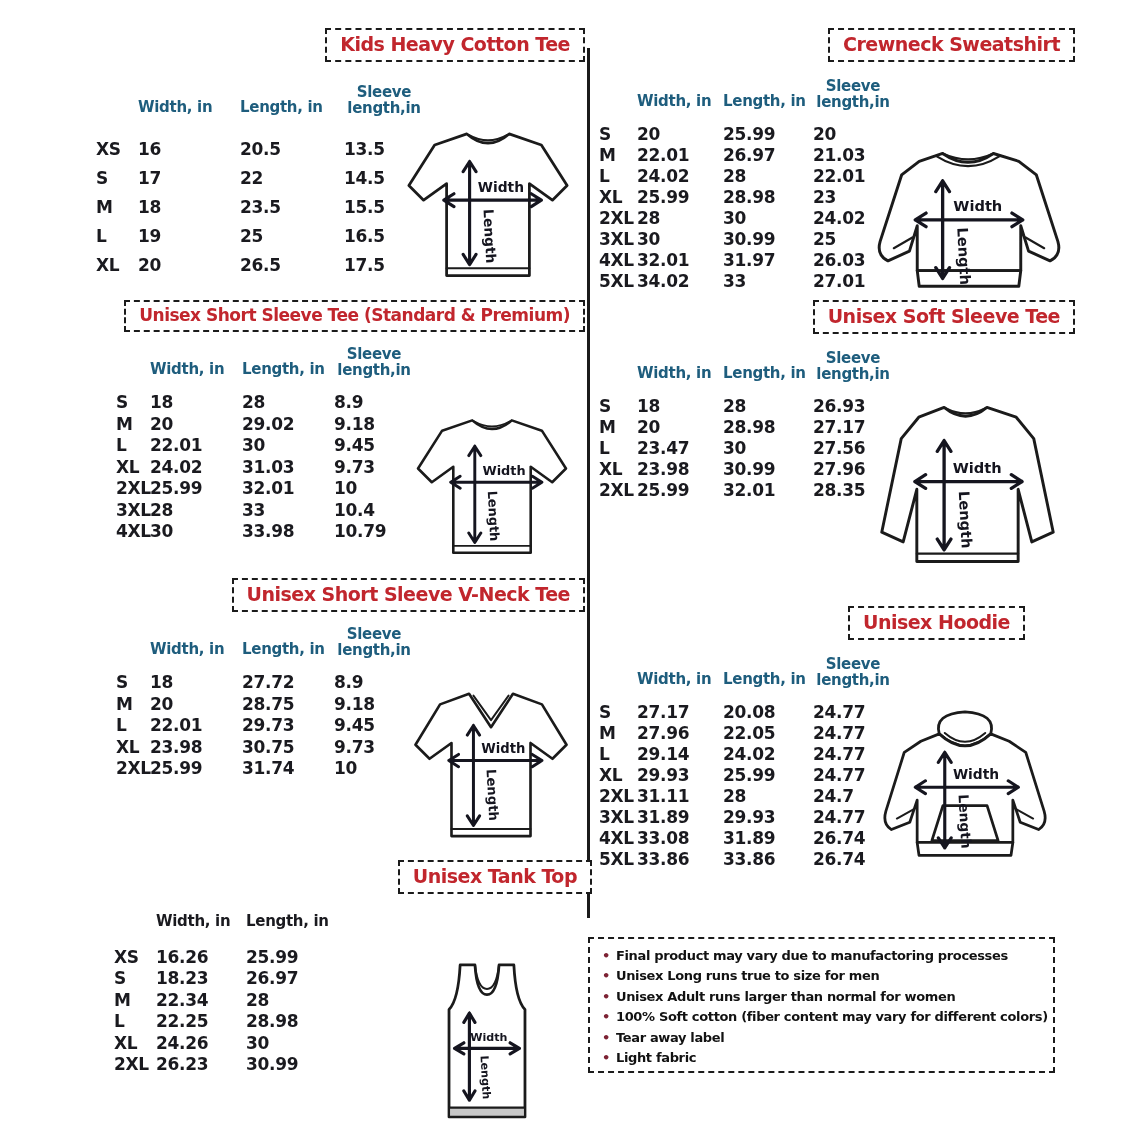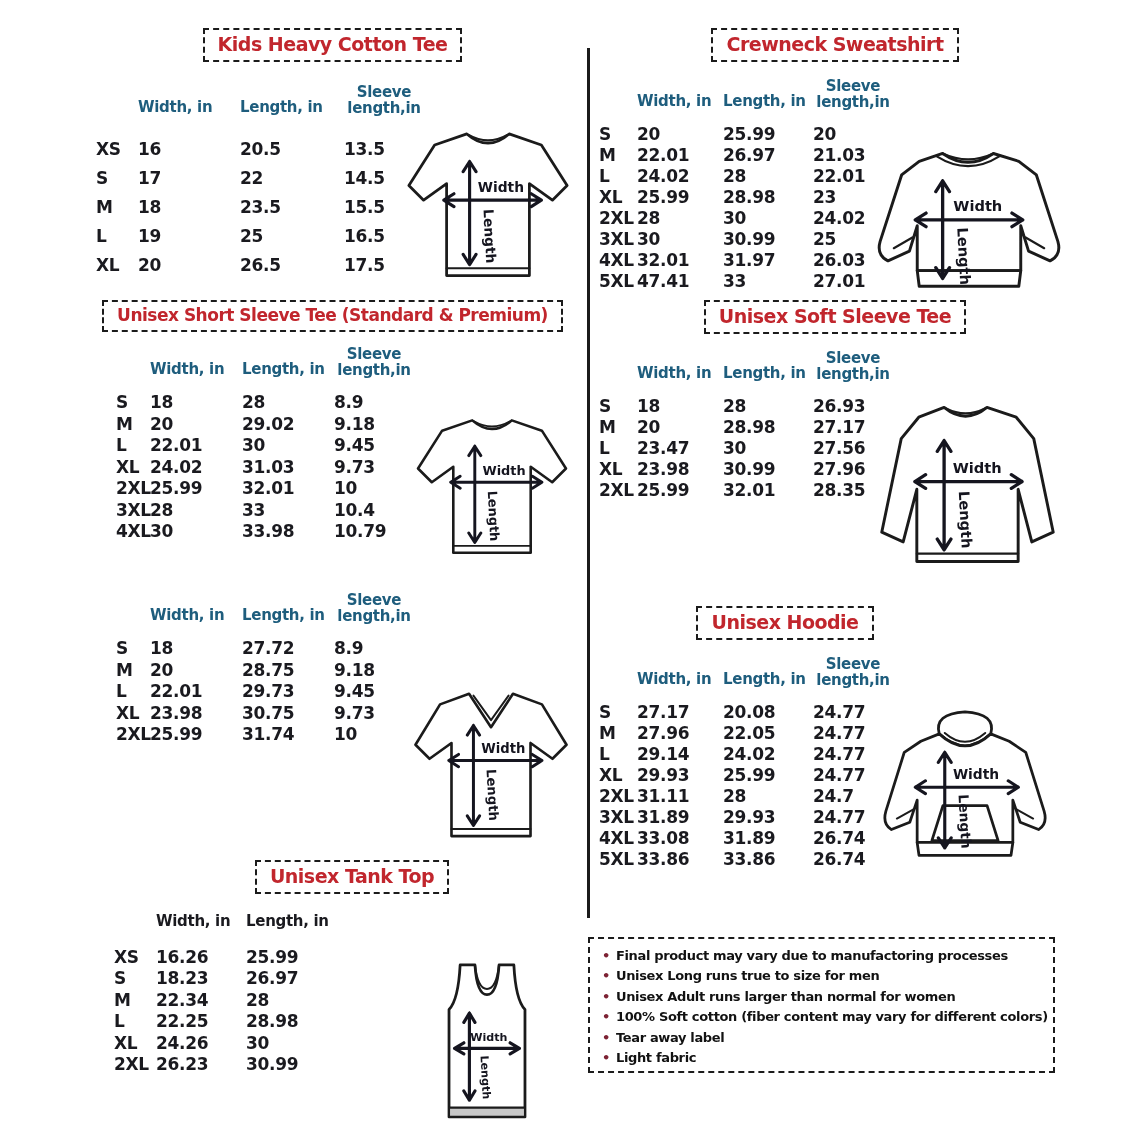--- a/index.html
+++ b/index.html
@@ -11,21 +11,21 @@
   }
   *{box-sizing:border-box;}
   html,body{margin:0;padding:0;}
   body{
     width:1140px;height:1140px;position:relative;overflow:hidden;
     background:#ffffff;color:var(--ink);
     font-family:"DejaVu Sans", sans-serif;font-weight:bold;
   }
   .divider{position:absolute;left:587px;top:48px;width:3px;height:870px;background:var(--line);}
   .section{position:absolute;}
-  .title-row{text-align:center;}
+  .title-row{text-align:right;}
   .title-box{
     display:inline-block;border:2px dashed var(--line);background:#fff;
     padding:3px 13px 5px;font-size:19px;letter-spacing:-0.5px;
     color:var(--red);white-space:nowrap;
   }
   .title-sm .title-box{font-size:17px;}
   .table{position:relative;z-index:2;}
   .thead{display:grid;align-items:end;color:var(--blue);font-size:15px;letter-spacing:-0.3px;}
   .thead .hs{text-align:center;line-height:1.08;}
   .thead-dark{color:var(--ink);}
@@ -175,21 +175,21 @@
           <div class="tcell col-sleeve">25</div>
         </div>
         <div class="trow">
           <div class="tcell col-size">4XL</div>
           <div class="tcell col-width">32.01</div>
           <div class="tcell col-length">31.97</div>
           <div class="tcell col-sleeve">26.03</div>
         </div>
         <div class="trow">
           <div class="tcell col-size">5XL</div>
-          <div class="tcell col-width">47.41</div>
+          <div class="tcell col-width">34.02</div>
           <div class="tcell col-length">33</div>
           <div class="tcell col-sleeve">27.01</div>
         </div>
       </div>
   </div>
   <svg class="garment" style="left:270px;top:104px;" width="208" height="166" viewBox="0 0 210 170">
     <path class="cloth" d="M78,22 Q104,40 130,22 L156,30 L174,44 L196,112 Q200,126 188,132 L166,122 L158,96 L158,142 L52,142 L52,96 L44,122 L22,132 Q10,126 14,112 L36,44 L54,30 Z"></path>
     <path class="detail" d="M78,22 Q104,34 130,22"></path>
     <path class="detail" d="M72,25 Q104,45 136,25"></path>
     <path class="cloth" d="M52,142 L158,142 L156,158 L54,158 Z"></path>
@@ -317,20 +317,23 @@
     <path class="detail" d="M86,21 Q106,31 126,21"></path>
     <path class="detail" d="M56,170 L160,170"></path>
     <path class="arrow" d="M54,96 L164,96 M54,96 l11,-7 M54,96 l11,7 M164,96 l-11,-7 M164,96 l-11,7"></path>
     <path class="arrow" d="M84,54 L84,166 M84,54 l-7,11 M84,54 l7,11 M84,166 l-7,-11 M84,166 l7,-11"></path>
     <text x="118" y="87" text-anchor="middle">Width</text>
     <text transform="translate(99,106) rotate(87)">Length</text>
   </svg>
 </div>
 
 <div class="section sec-left2" style="left:80px;top:578px;width:505px;height:275px;">
+  <div class="title-row">
+    <span class="title-box">Unisex Short Sleeve V-Neck Tee</span>
+  </div>
   <div class="table">
     <div class="thead">
       <div></div>
       <div class="hw">Width, in</div>
       <div class="hl">Length, in</div>
       <div class="hs">Sleeve length,in</div>
     </div>
     <div class="tbody">
         <div class="trow">
           <div class="tcell col-size">S</div>

